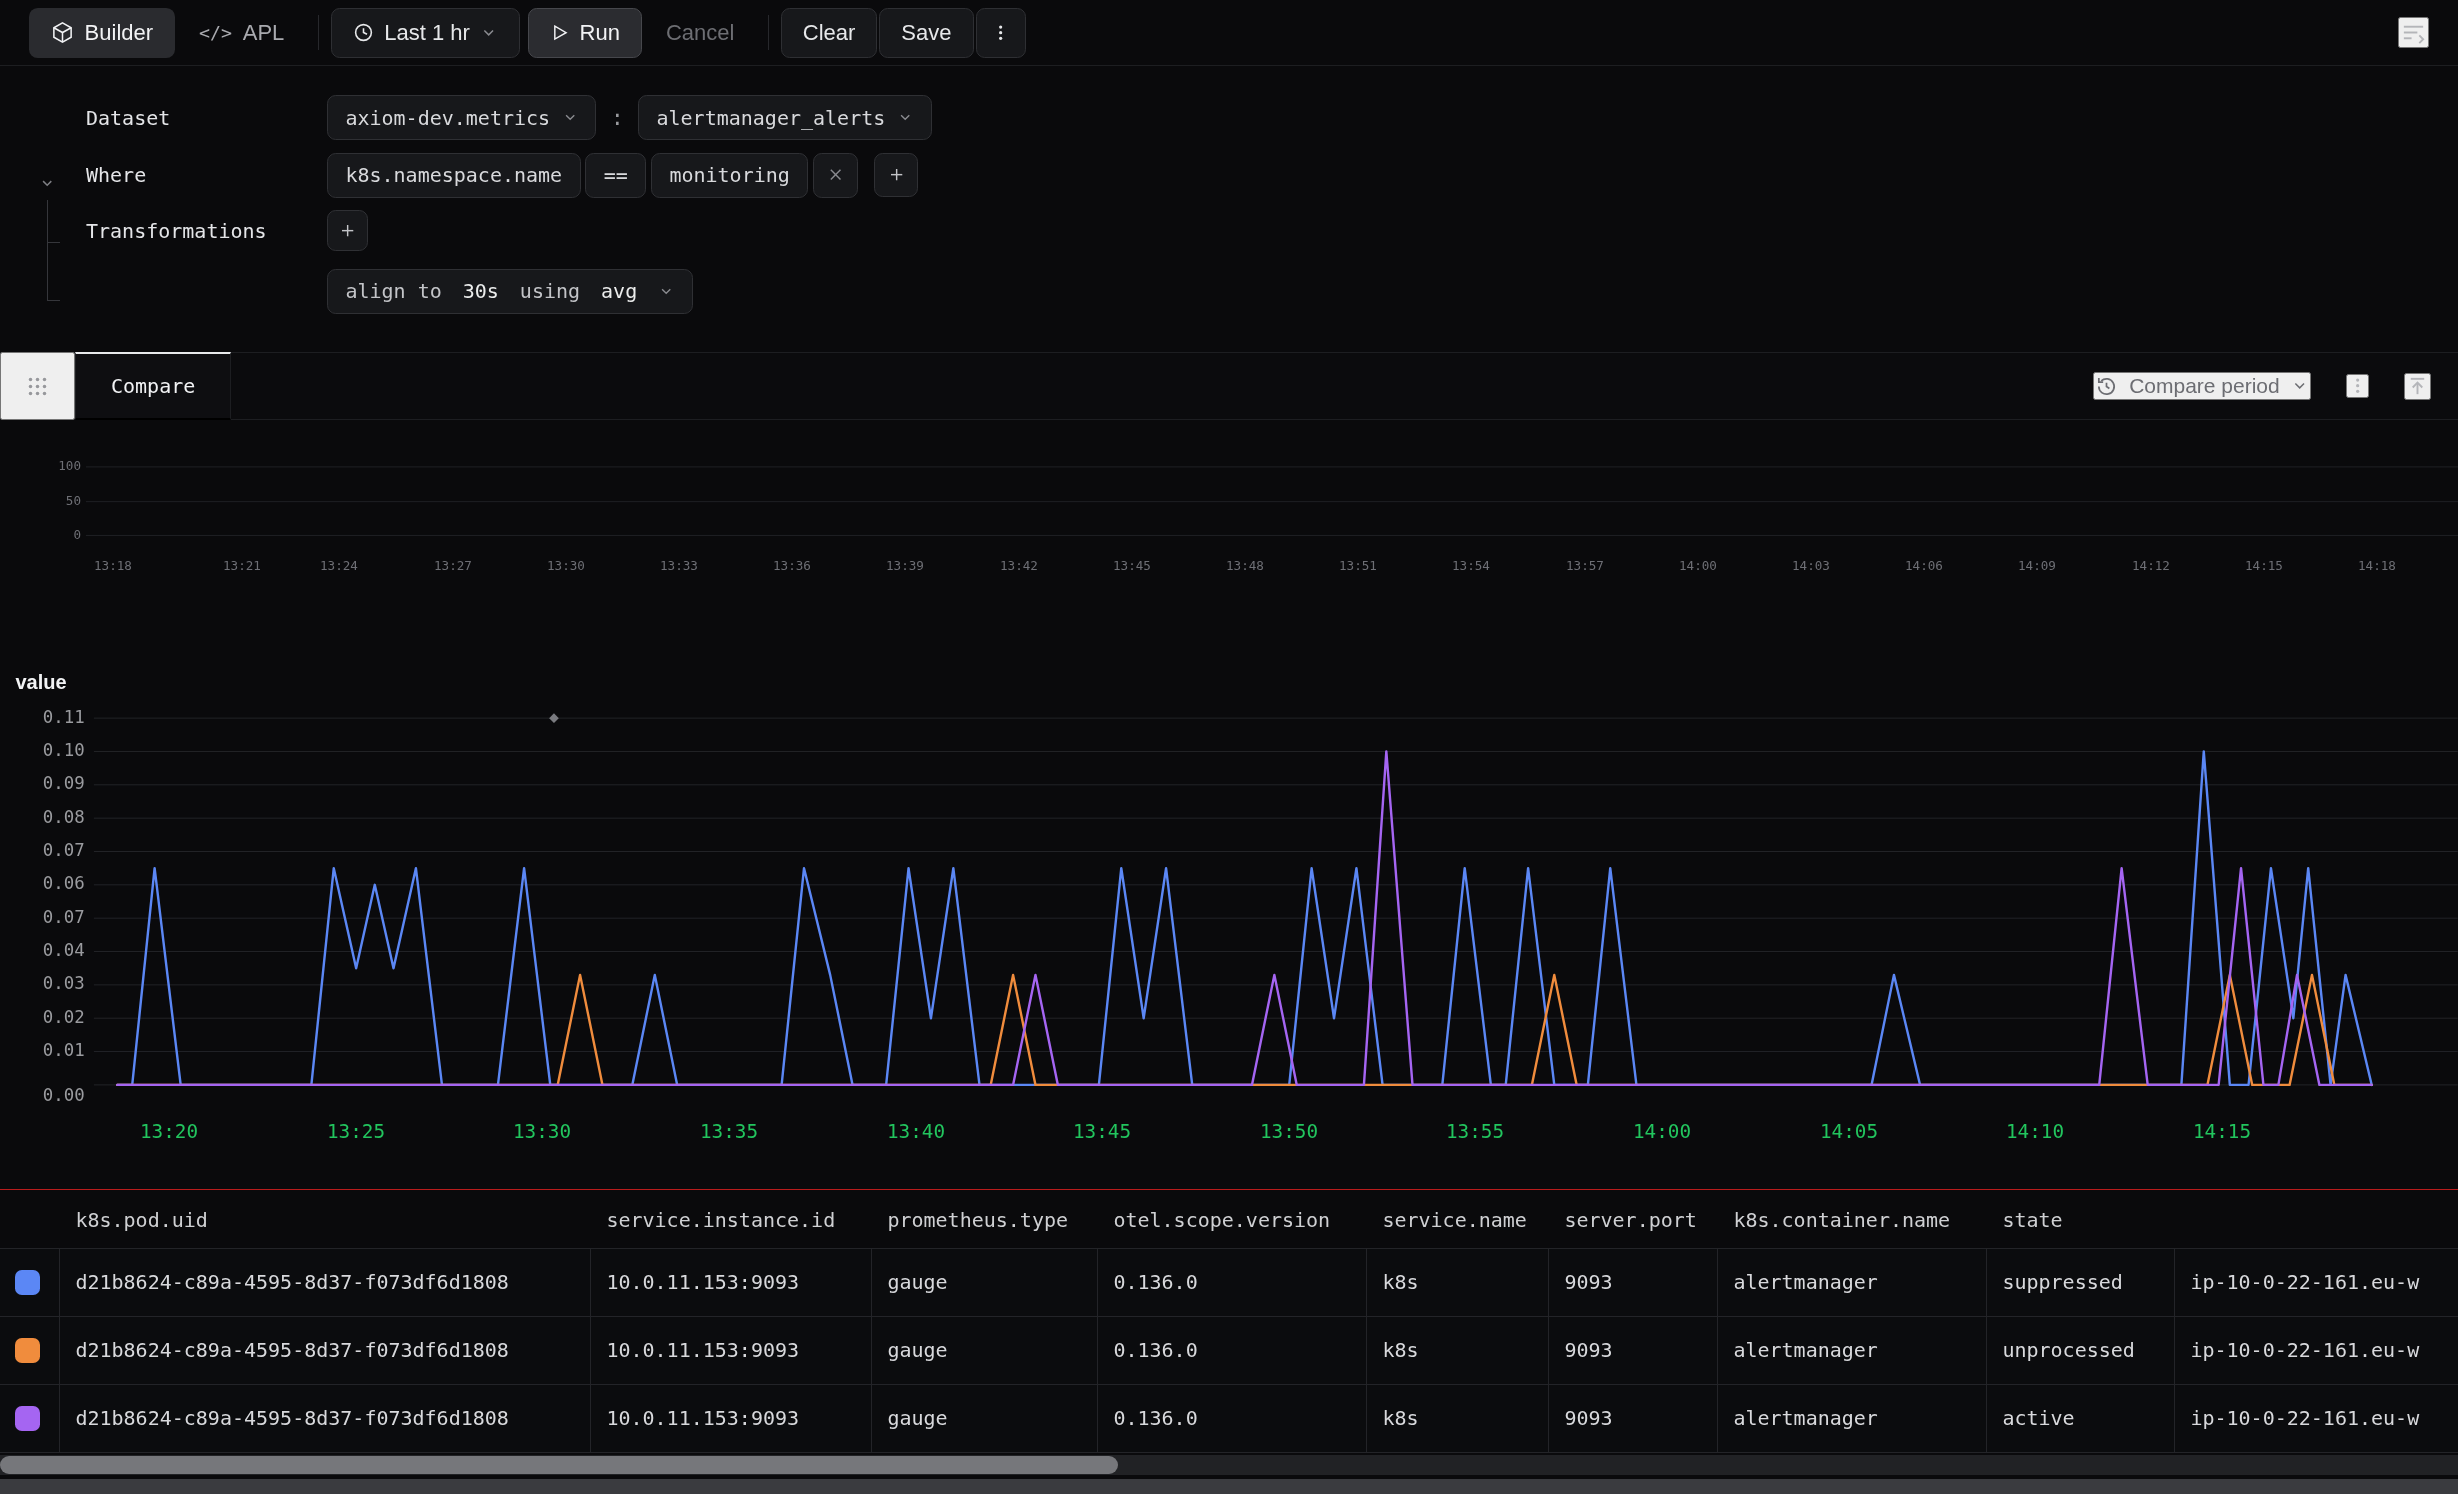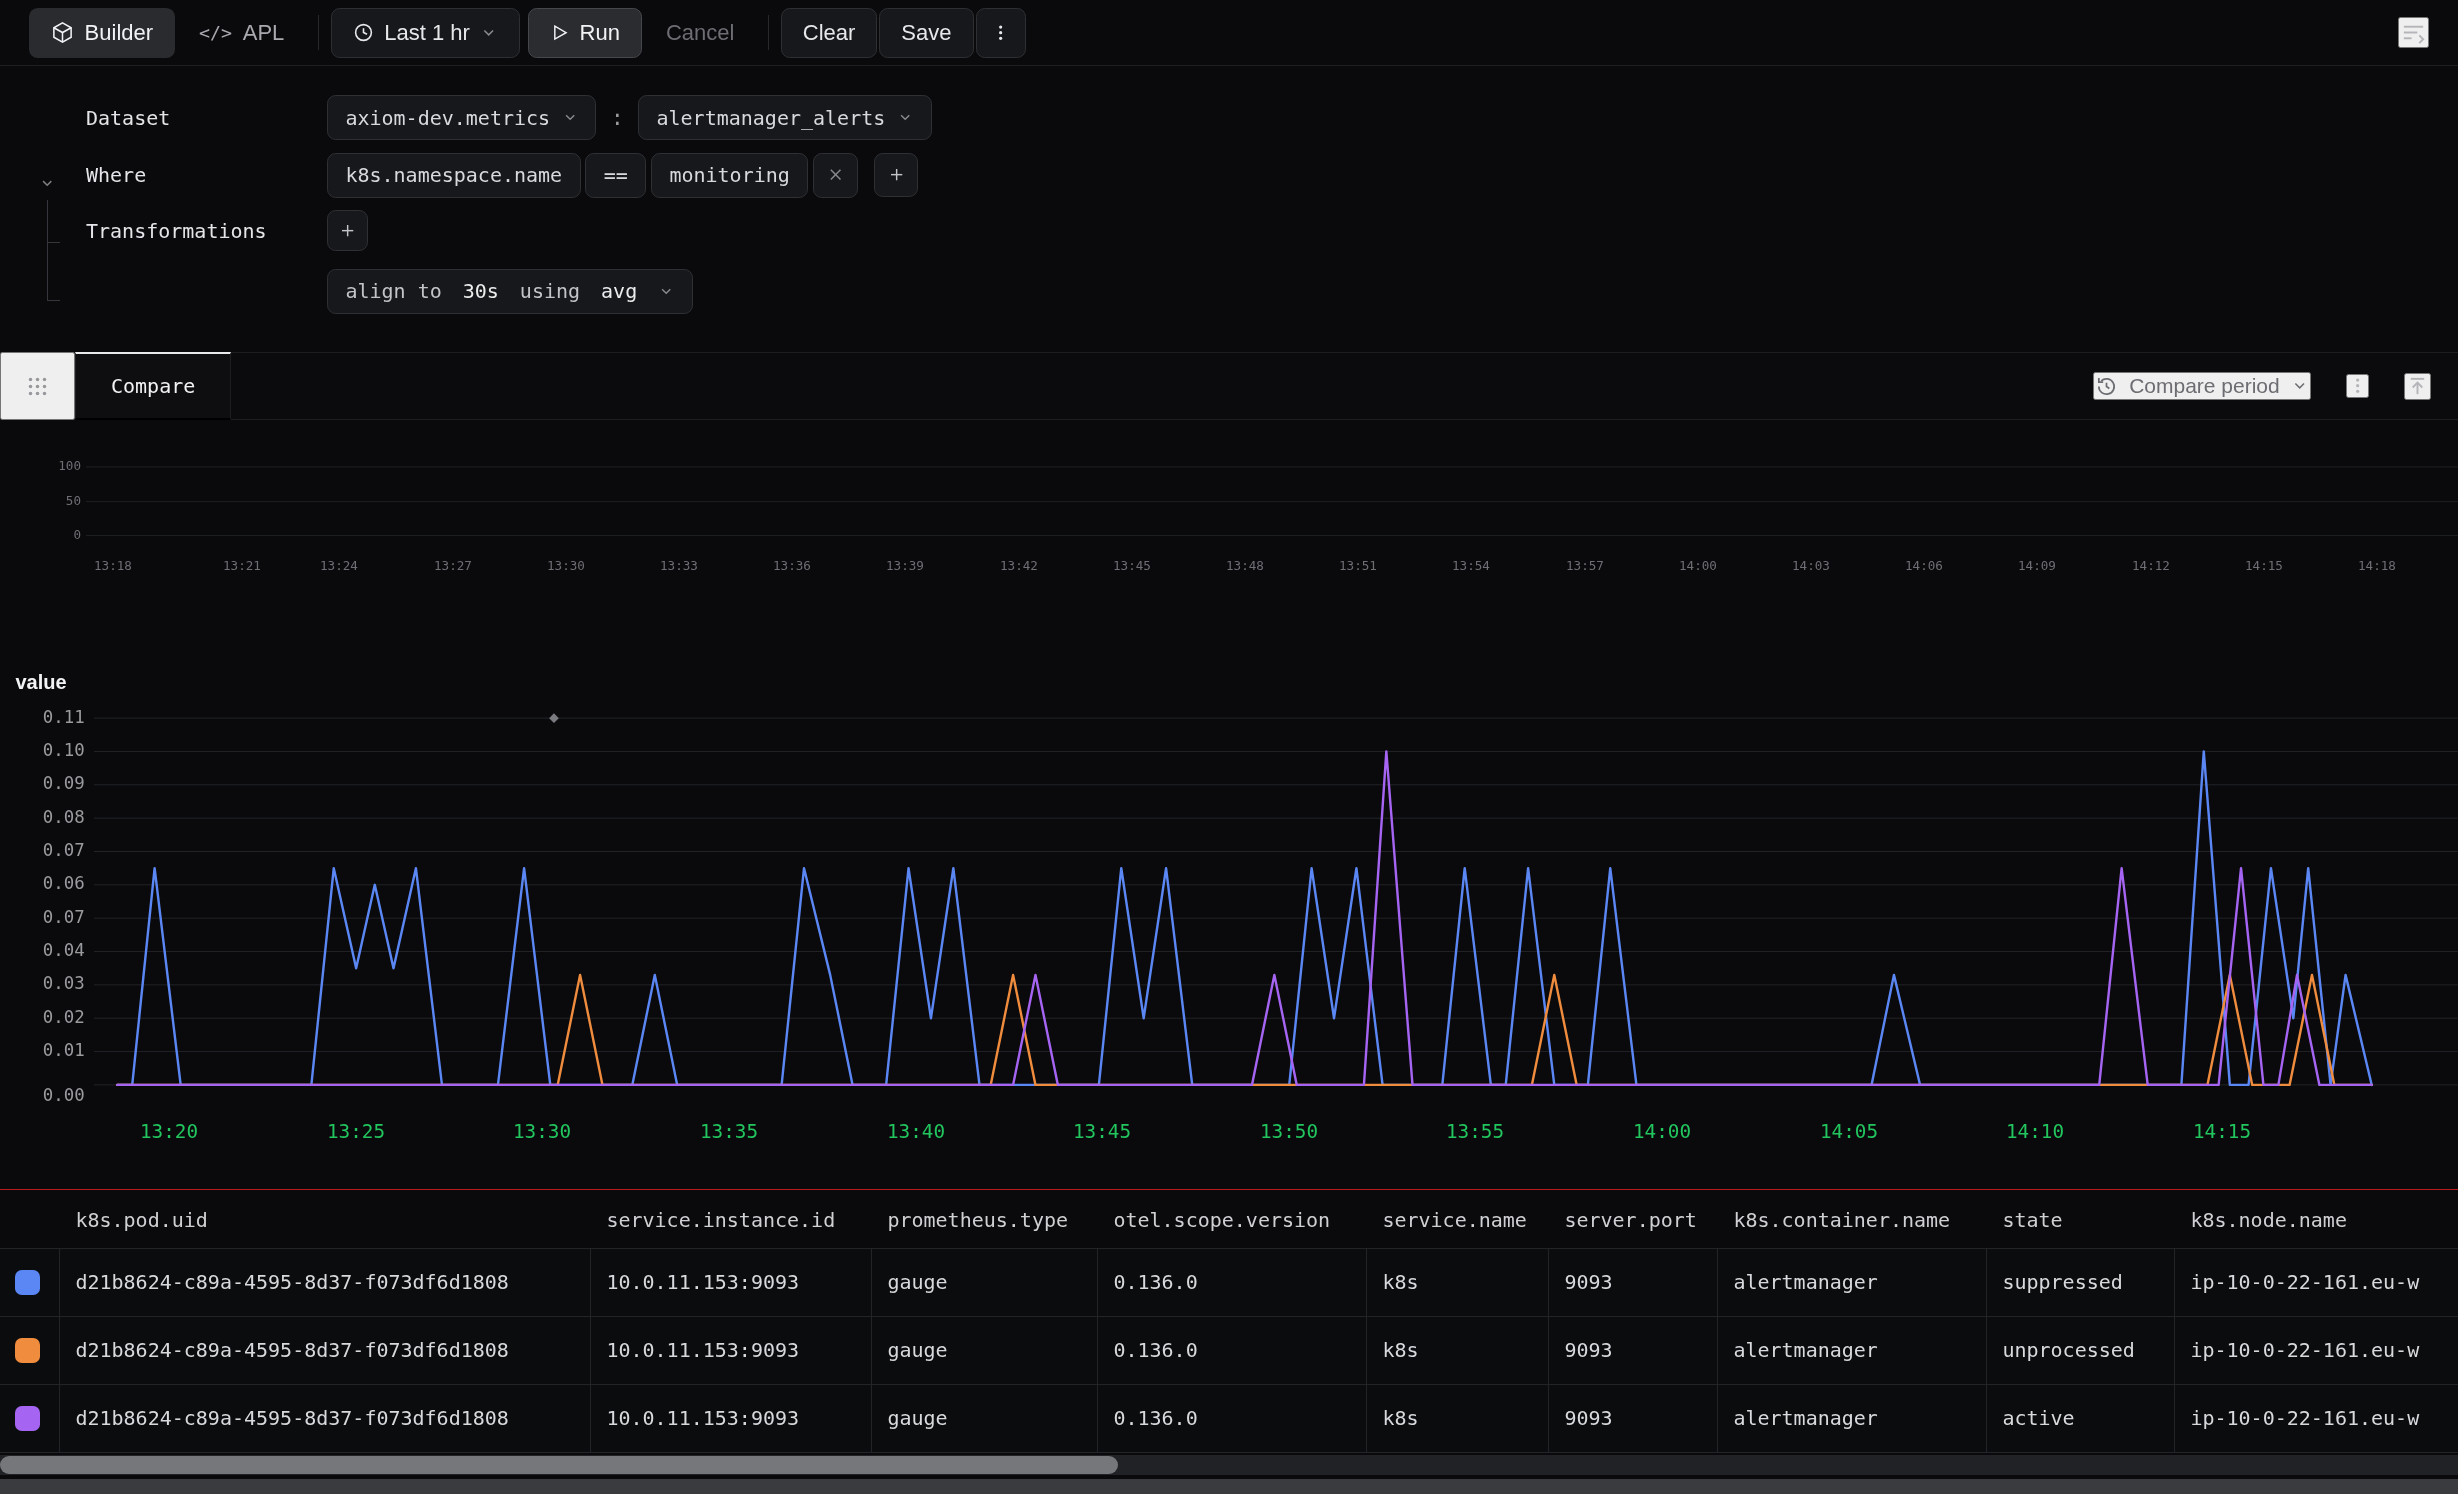--- a/index.html
+++ b/index.html
@@ -409,21 +409,20 @@
     <div class="tgrid thead">
         <div class="th"></div>
         <div class="th mono">k8s.pod.uid</div>
         <div class="th mono">service.instance.id</div>
         <div class="th mono">prometheus.type</div>
         <div class="th mono">otel.scope.version</div>
         <div class="th mono">service.name</div>
         <div class="th mono">server.port</div>
         <div class="th mono">k8s.container.name</div>
         <div class="th mono">state</div>
-        <div class="th mono">k8s.node.name</div>
       </div>
     <div>
         <div class="tgrid tr">
           <div class="td swatch-cell">
             <span class="swatch" style="background: rgb(91, 135, 245);"></span>
           </div>
           <div class="td mono">d21b8624-c89a-4595-8d37-f073df6d1808</div>
           <div class="td mono">10.0.11.153:9093</div>
           <div class="td mono">gauge</div>
           <div class="td mono">0.136.0</div>

